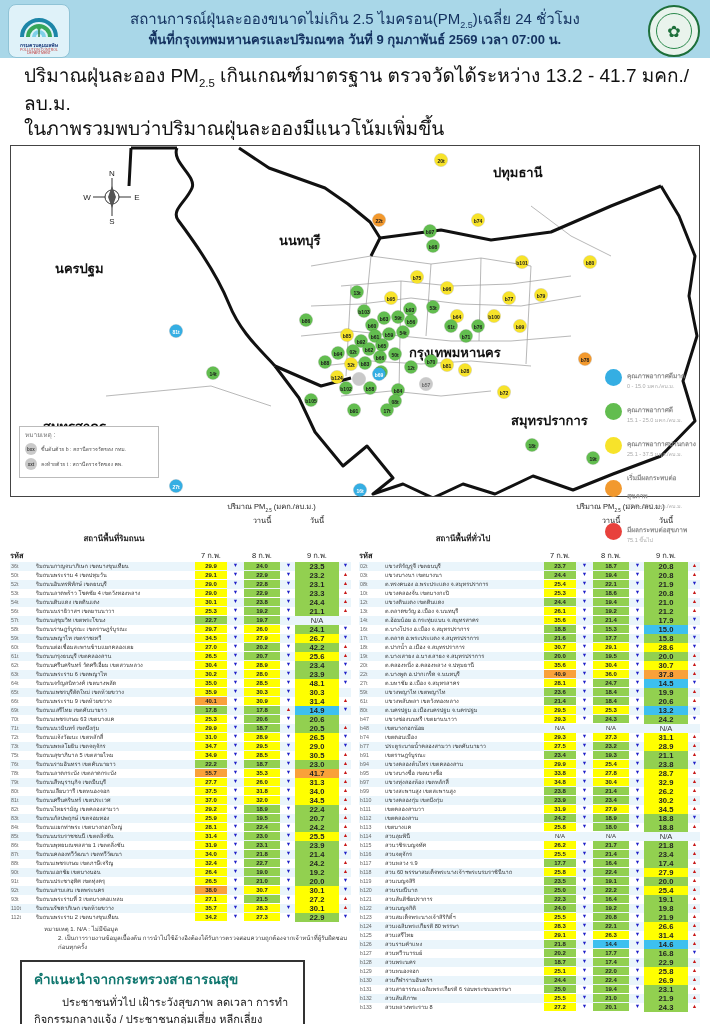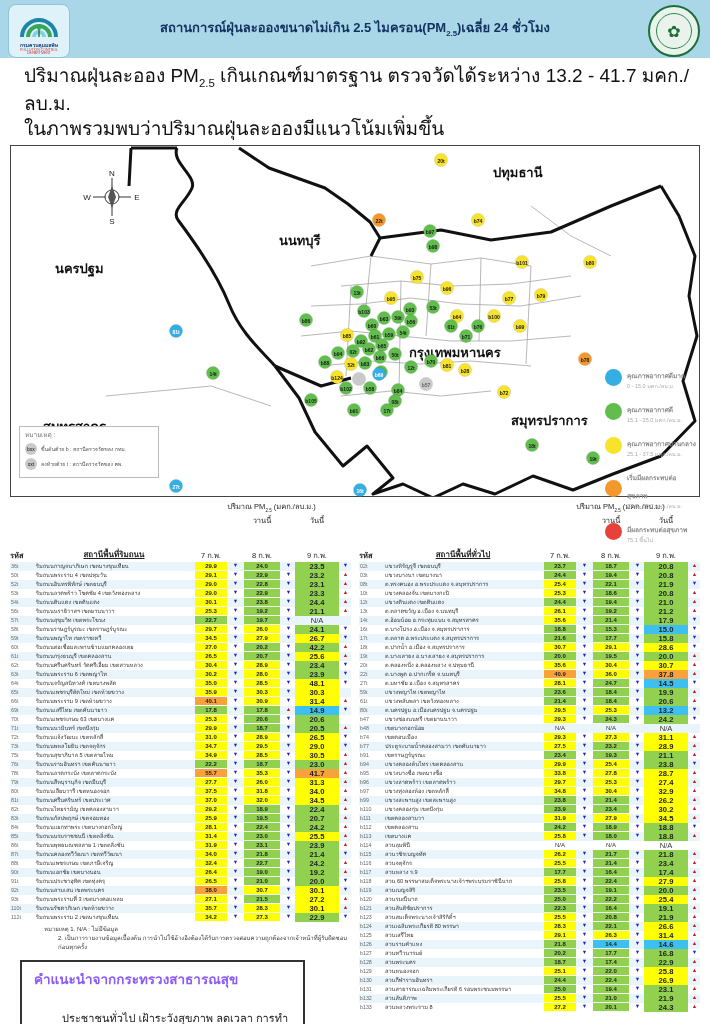--- a/index.html
+++ b/index.html
@@ -1,20 +1,20 @@
 <!DOCTYPE html>
 <html><head>
 <meta charset="utf-8">
 <style>
   html,body{margin:0;padding:0;}
   body{width:710px;height:1024px;background:#fff;font-family:"Liberation Sans","DejaVu Sans",sans-serif;overflow:hidden;}
   
   .header{height:58px;background:#a9d7e8;position:relative;display:flex;align-items:center;justify-content:center;}
   .header-titles{text-align:center;color:#13315f;line-height:1.25;}
-  .h-line1{font-size:13px;font-weight:bold;}
+  .h-line1{font-size:15px;font-weight:normal;}
   .h-line2{font-size:13px;font-weight:bold;}
   sub{font-size:60%;}
   .logo-left{position:absolute;left:8px;top:4px;width:60px;height:52px;background:#dff2f9;border:1px solid #8fc3d6;border-radius:8px;text-align:center;overflow:hidden;}
   .logo-left .cap{font-size:5px;color:#1b3a7a;font-weight:bold;line-height:1.1;}
   .logo-left .cap2{font-size:3.5px;color:#c03c3c;line-height:1;}
   .seal-right{position:absolute;right:10px;top:5px;width:48px;height:48px;border-radius:50%;background:#e9f3ec;border:2px solid #1d6f3a;display:flex;align-items:center;justify-content:center;}
   .seal-inner{width:34px;height:34px;border-radius:50%;border:1.5px solid #2c8a4d;display:flex;align-items:center;justify-content:center;color:#1d6f3a;font-size:16px;}
   
   .summary{padding:5px 14px 2px 24px;color:#101010;}
   .summary .s-line{font-size:19px;line-height:1.32;font-weight:500;}
@@ -36,56 +36,57 @@
   .nb-row{display:flex;align-items:center;margin-bottom:3px;}
   .nb-ico{width:12px;height:12px;border-radius:50%;background:#c9c9c9;color:#444;font-size:4.5px;font-weight:bold;display:flex;align-items:center;justify-content:center;margin-right:4px;flex:0 0 12px;}
   .nb-txt{font-size:5.2px;color:#555;}
   .compass{position:absolute;left:72px;top:22px;}
   
   .tables{display:flex;gap:8px;padding:3px 10px 0 10px;}
   .tbl{flex:1;min-width:0;}
   .thead{display:grid;grid-template-columns:26px 1fr 38px 11px 42px 11px 46px 11px;align-items:end;}
   .h-pm{grid-column:3/9;text-align:center;font-size:7.5px;color:#222;padding-bottom:1px;}
   .hc{text-align:center;font-size:7.5px;color:#222;padding-bottom:1px;}
-  .hl{font-size:8px;color:#222;text-align:center;font-weight:bold;padding-bottom:1px;text-decoration:underline;}
+  .hl{font-size:8px;color:#222;text-align:center;font-weight:bold;padding-bottom:17px;}
   .hcode{font-size:7.5px;color:#222;font-weight:bold;padding-bottom:1px;margin-top:22px;}
   .tbody{}
   .trow{display:grid;grid-template-columns:26px 1fr 38px 11px 42px 11px 46px 11px;align-items:center;height:9px;}
   .trow:nth-child(odd){background:#eaf5fb;}
   .tcode{color:#666;font-size:5.3px;padding-left:1px;}
   .tname{color:#333;font-size:5.6px;white-space:nowrap;overflow:hidden;}
   .tval{height:8px;line-height:8.5px;text-align:center;font-size:6px;font-weight:bold;color:#222;margin:0 3px;}
   .tval.today{font-size:7.6px;height:9px;line-height:9px;margin:0 1px;}
   .cb{background:#3dc0ef}.cg{background:#92d050}.cy{background:#ffff00}.co{background:#f9a13a}
   .na{background:none;font-weight:normal;color:#333;}
   .tarr{font-size:5.5px;text-align:center;line-height:1;}
   .down{color:#2020c8}.up{color:#c81616}
   
   .footnotes{margin:3px 0 0 34px;font-size:6px;color:#333;line-height:1.5;}
   .advisory{margin:8px 46px 0 10px;border:2px solid #333;padding:6px 12px 10px 12px;background:#fff;}
-  .adv-title{font-size:13.5px;font-weight:bold;color:#8b5cf6;margin-bottom:20px;}
+  .adv-title{font-size:13.5px;font-weight:bold;color:#0f766e;margin-bottom:4px;}
   .adv-body{font-size:11px;color:#222;line-height:1.55;text-indent:28px;}
 </style>
 </head>
 <body>
 
 <div class="header">
   <div class="logo-left">
     <svg width="58" height="34" viewBox="0 0 58 34">
       <path d="M12 32 A17 17 0 0 1 46 32" fill="none" stroke="#1d86a8" stroke-width="4"></path>
       <path d="M18 32 A11 11 0 0 1 40 32" fill="none" stroke="#37a65a" stroke-width="4"></path>
       <path d="M24 32 A5 5 0 0 1 34 32" fill="none" stroke="#7fd0e8" stroke-width="4"></path>
       <line x1="29" y1="32" x2="29" y2="24" stroke="#2c7a3f" stroke-width="1.5"></line>
       <circle cx="29" cy="23" r="2" fill="#37a65a"></circle>
     </svg>
     <div class="cap">กรมควบคุมมลพิษ</div>
     <div class="cap2">POLLUTION CONTROL DEPARTMENT</div>
   </div>
   <div class="header-titles">
     <div class="h-line1"><span>สถานการณ์ฝุ่นละอองขนาดไม่เกิน 2.5 ไมครอน(PM</span><sub>2.5</sub><span>)เฉลี่ย 24 ชั่วโมง</span></div>
+    <div class="h-line2">พื้นที่กรุงเทพมหานครและปริมณฑล วันที่ 9 กุมภาพันธ์ 2569 เวลา 07:00 น.</div>
   </div>
   <div class="seal-right">
     <div class="seal-inner">✿</div>
   </div>
 </div>
 
 <div class="summary">
   <div class="s-line"><span>ปริมาณฝุ่นละออง PM</span><sub>2.5</sub><span> เกินเกณฑ์มาตรฐาน ตรวจวัดได้ระหว่าง 13.2 - 41.7 มคก./ลบ.ม.</span></div>
   <div class="s-line">ในภาพรวมพบว่าปริมาณฝุ่นละอองมีแนวโน้มเพิ่มขึ้น</div>
 </div>
@@ -942,30 +943,20 @@
           <span class="tcode">b95</span>
           <span class="tname">แขวงบางซื่อ เขตบางซื่อ</span>
           <span class="tval cy">33.8</span>
           <span class="tarr down">▼</span>
           <span class="tval cy">27.8</span>
           <span class="tarr down">▼</span>
           <span class="tval cy today">28.7</span>
           <span class="tarr up">▲</span>
         </div>
         <div class="trow">
-          <span class="tcode">b96</span>
-          <span class="tname">แขวงลาดพร้าว เขตลาดพร้าว</span>
-          <span class="tval cy">29.7</span>
-          <span class="tarr down">▼</span>
-          <span class="tval cy">25.3</span>
-          <span class="tarr down">▼</span>
-          <span class="tval cy today">27.4</span>
-          <span class="tarr up">▲</span>
-        </div>
-        <div class="trow">
           <span class="tcode">b97</span>
           <span class="tname">แขวงทุ่งสองห้อง เขตหลักสี่</span>
           <span class="tval cy">34.8</span>
           <span class="tarr down">▼</span>
           <span class="tval cy">30.4</span>
           <span class="tarr down">▼</span>
           <span class="tval cy today">32.9</span>
           <span class="tarr up">▲</span>
         </div>
         <div class="trow">
@@ -1092,20 +1083,30 @@
           <span class="tcode">b121</span>
           <span class="tname">สวนสันติชัยปราการ</span>
           <span class="tval cg">22.3</span>
           <span class="tarr down">▼</span>
           <span class="tval cg">16.4</span>
           <span class="tarr down">▼</span>
           <span class="tval cg today">19.1</span>
           <span class="tarr up">▲</span>
         </div>
         <div class="trow">
+          <span class="tcode">b122</span>
+          <span class="tname">สวนเบญจกิติ</span>
+          <span class="tval cg">24.0</span>
+          <span class="tarr down">▼</span>
+          <span class="tval cg">19.2</span>
+          <span class="tarr down">▼</span>
+          <span class="tval cg today">19.8</span>
+          <span class="tarr up">▲</span>
+        </div>
+        <div class="trow">
           <span class="tcode">b123</span>
           <span class="tname">สวนสมเด็จพระนางเจ้าสิริกิติ์ฯ</span>
           <span class="tval cy">25.5</span>
           <span class="tarr down">▼</span>
           <span class="tval cg">20.8</span>
           <span class="tarr down">▼</span>
           <span class="tval cg today">21.9</span>
           <span class="tarr up">▲</span>
         </div>
         <div class="trow">

